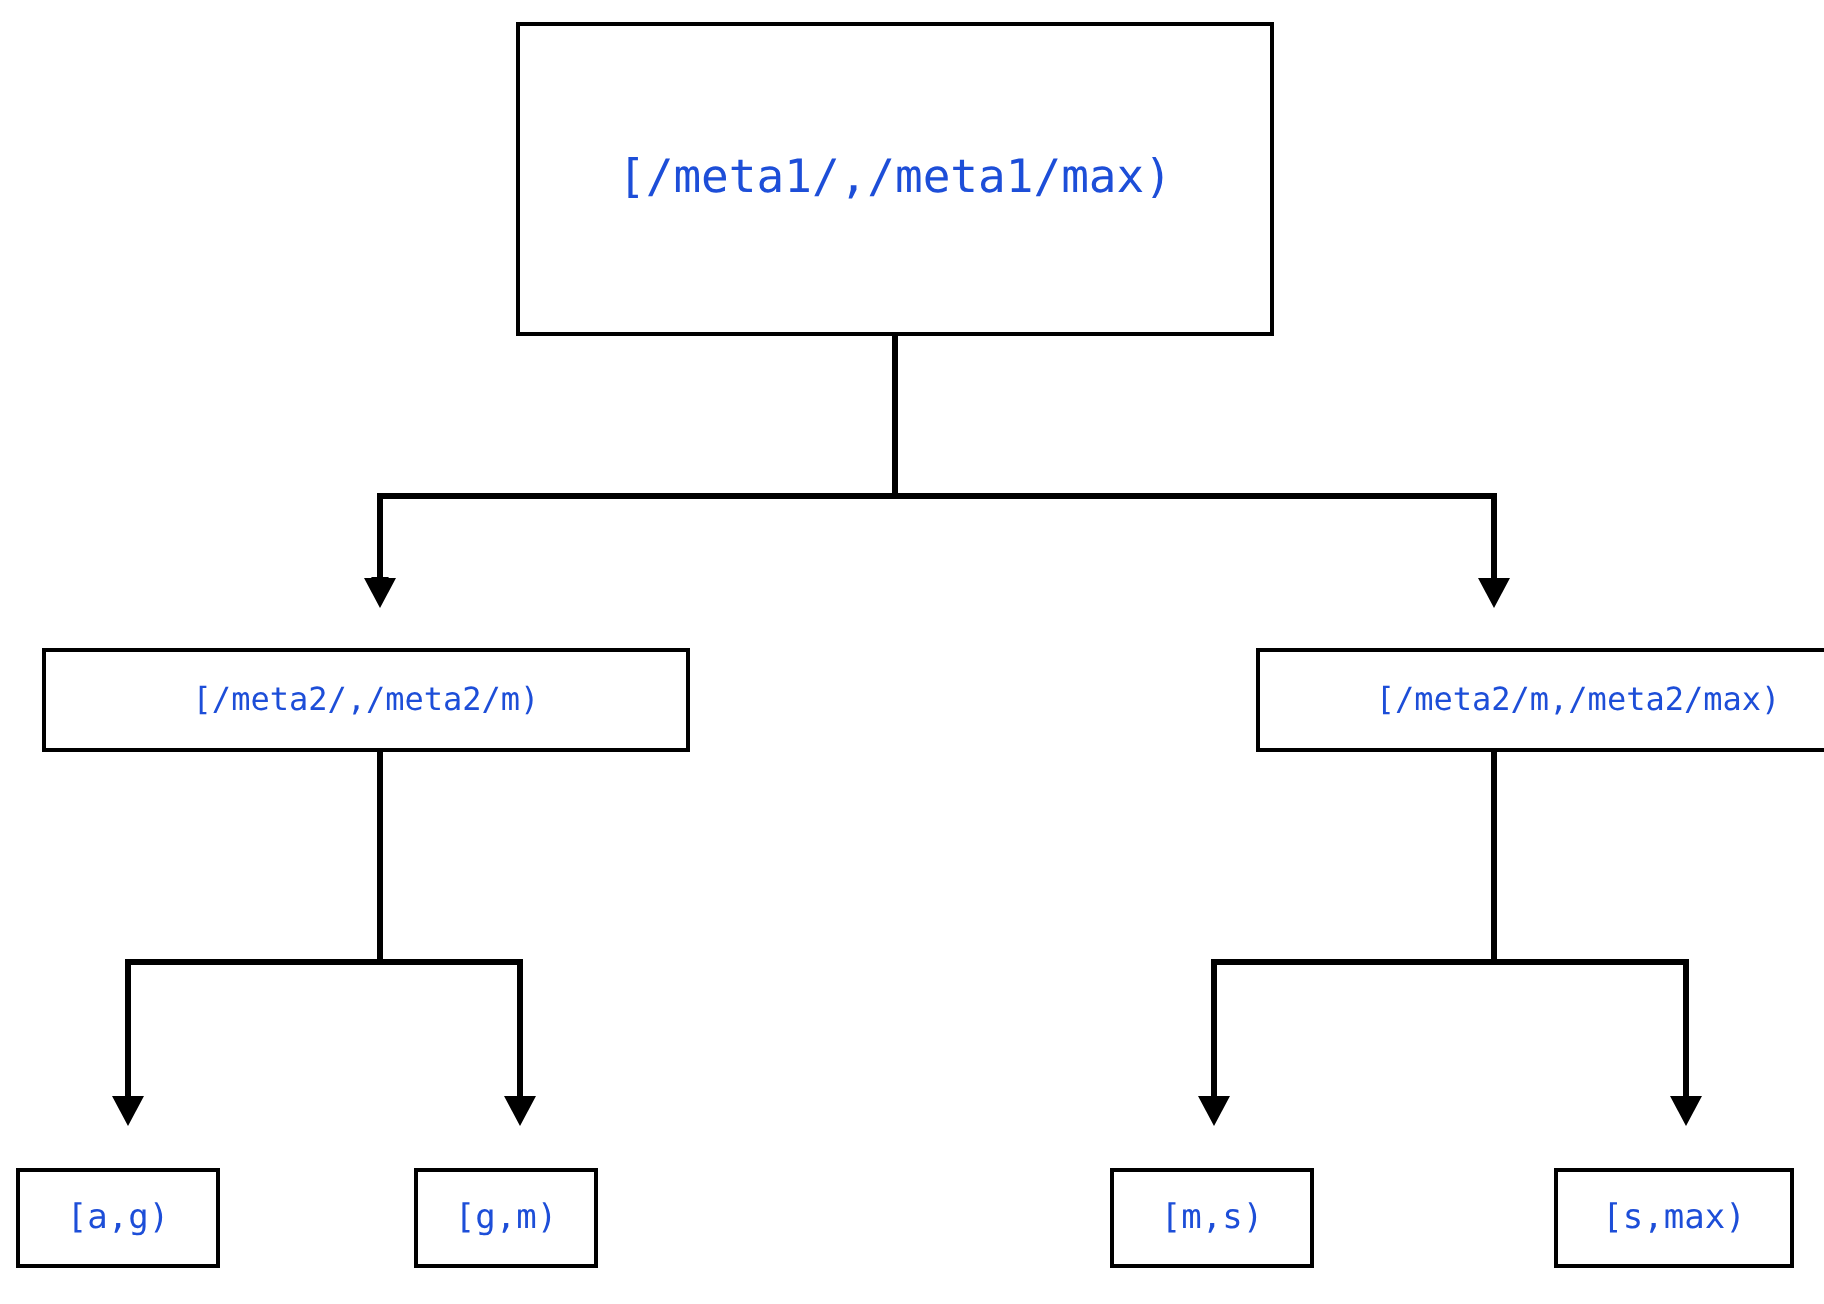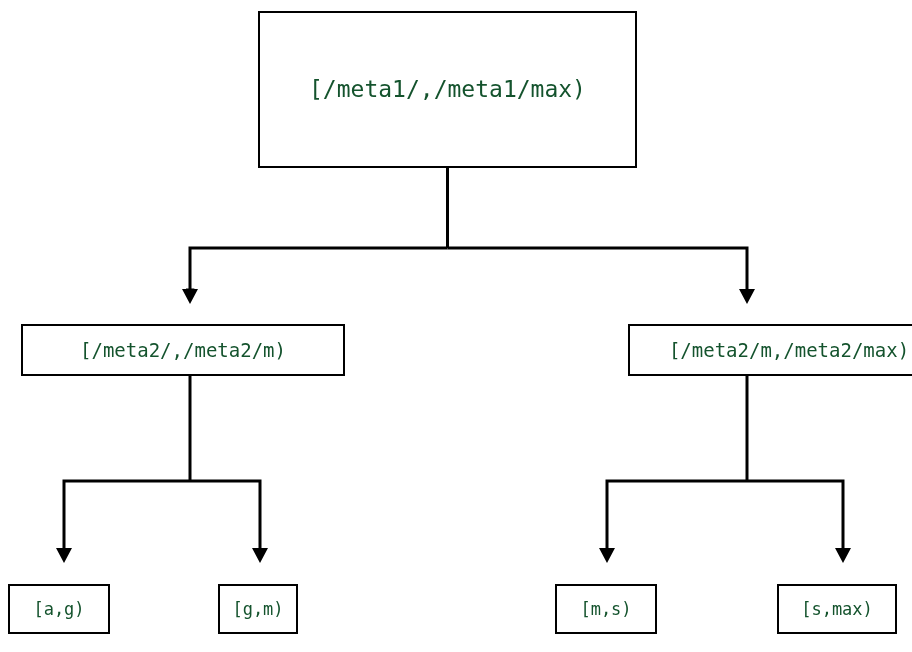--- a/index.html
+++ b/index.html
@@ -27,27 +27,27 @@
     box-sizing: border-box;
     border: 2px solid #000000;
     background: #ffffff;
     display: flex;
     align-items: center;
     justify-content: center;
     color: #000000;
   }
   .node-label {
     font-family: "DejaVu Sans Mono", "Liberation Mono", monospace;
-    color: #14532d;
+    color: #1d4ed8;
     white-space: pre;
     letter-spacing: 0px;
     line-height: 1;
   }
   .level-root .node-label { font-size: 23px; }
-  .level-mid  .node-label { font-size: 19px; }
+  .level-mid  .node-label { font-size: 16px; }
   .level-leaf .node-label { font-size: 17px; }
 </style>
 </head>
 <body>
 
 <div id="diagram-root">
 
   <svg id="tree-svg" viewBox="0 0 912 652">
     <defs>
       <marker id="arrowhead" markerWidth="10" markerHeight="9" refX="0.6" refY="4.5" orient="auto" markerUnits="userSpaceOnUse">
@@ -96,21 +96,21 @@
   </div>
 
   <div class="node-box level-mid" style="left:580px; top:324px; width:322px; height:52px;margin-left:48px;">
     <span class="node-label">[/meta2/m,/meta2/max)</span>
   </div>
 
   <div class="node-box level-leaf" style="left:8px; top:584px; width:102px; height:50px;">
     <span class="node-label">[a,g)</span>
   </div>
 
-  <div class="node-box level-leaf" style="left:218px; top:584px; width:80px; height:50px;">
+  <div class="node-box level-leaf" style="left:207px; top:584px; width:92px; height:50px;">
     <span class="node-label">[g,m)</span>
   </div>
 
   <div class="node-box level-leaf" style="left:555px; top:584px; width:102px; height:50px;">
     <span class="node-label">[m,s)</span>
   </div>
 
   <div class="node-box level-leaf" style="left:777px; top:584px; width:120px; height:50px;">
     <span class="node-label">[s,max)</span>
   </div>

